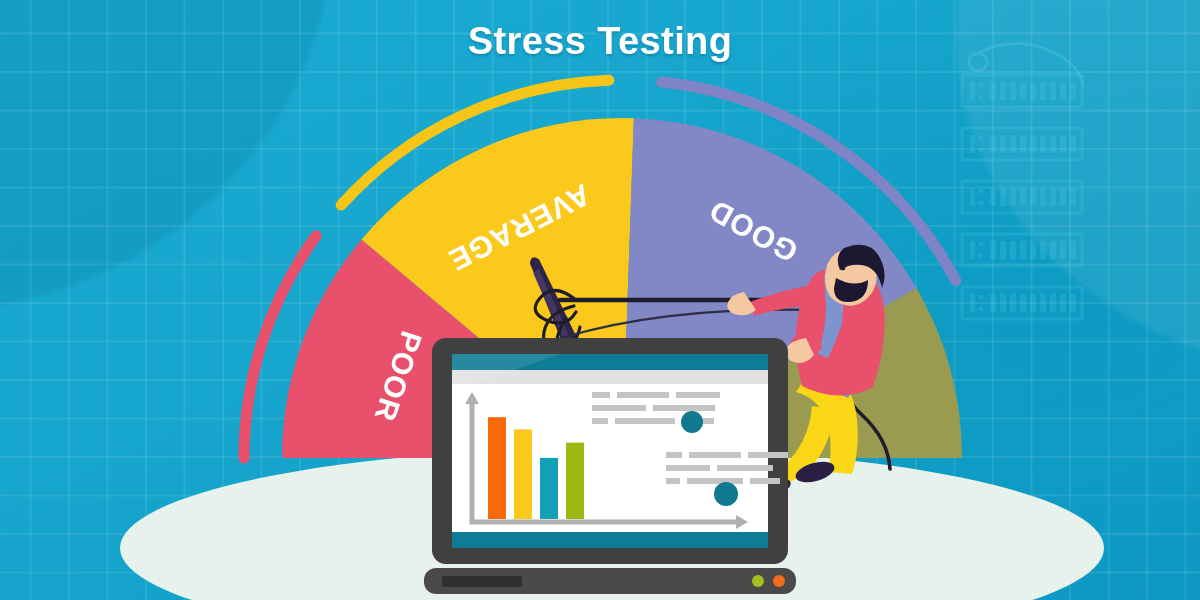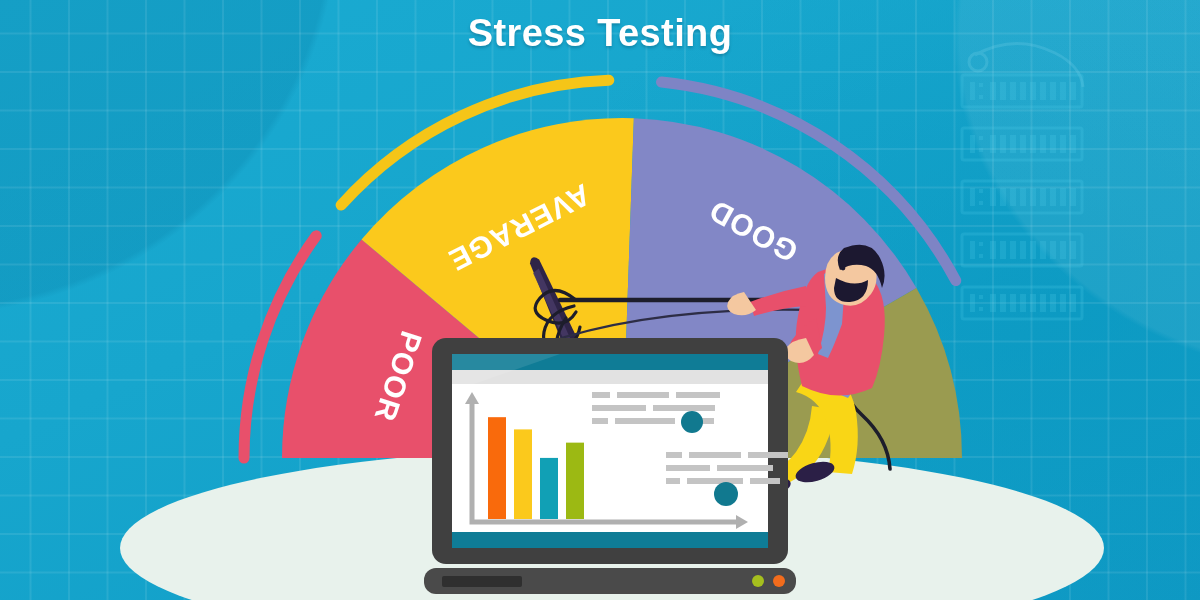--- a/index.html
+++ b/index.html
@@ -29,21 +29,21 @@
     background-position: -9px -6px;
   }
   #bg-sweep {
     background: radial-gradient(ellipse 720px 700px at -6% -14%, rgba(0,110,150,0.20) 0%, rgba(0,110,150,0.20) 56%, rgba(0,0,0,0) 57%);
   }
   #bg-sweep2 {
     background: radial-gradient(ellipse 640px 560px at 112% 6%, rgba(255,255,255,0.07) 0%, rgba(255,255,255,0.07) 60%, rgba(0,0,0,0) 61%);
   }
   #title {
     position: absolute;
-    top: 12px; left: 0; width: 100%;
+    top: 20px; left: 0; width: 100%;
     text-align: center;
     color: #ffffff;
     font-size: 38px;
     font-weight: bold;
     letter-spacing: 0.4px;
     text-shadow: 0 2px 3px rgba(0,60,85,0.30);
   }
   svg.layer { overflow: visible; }
   .seg-label {
     fill: #ffffff;

